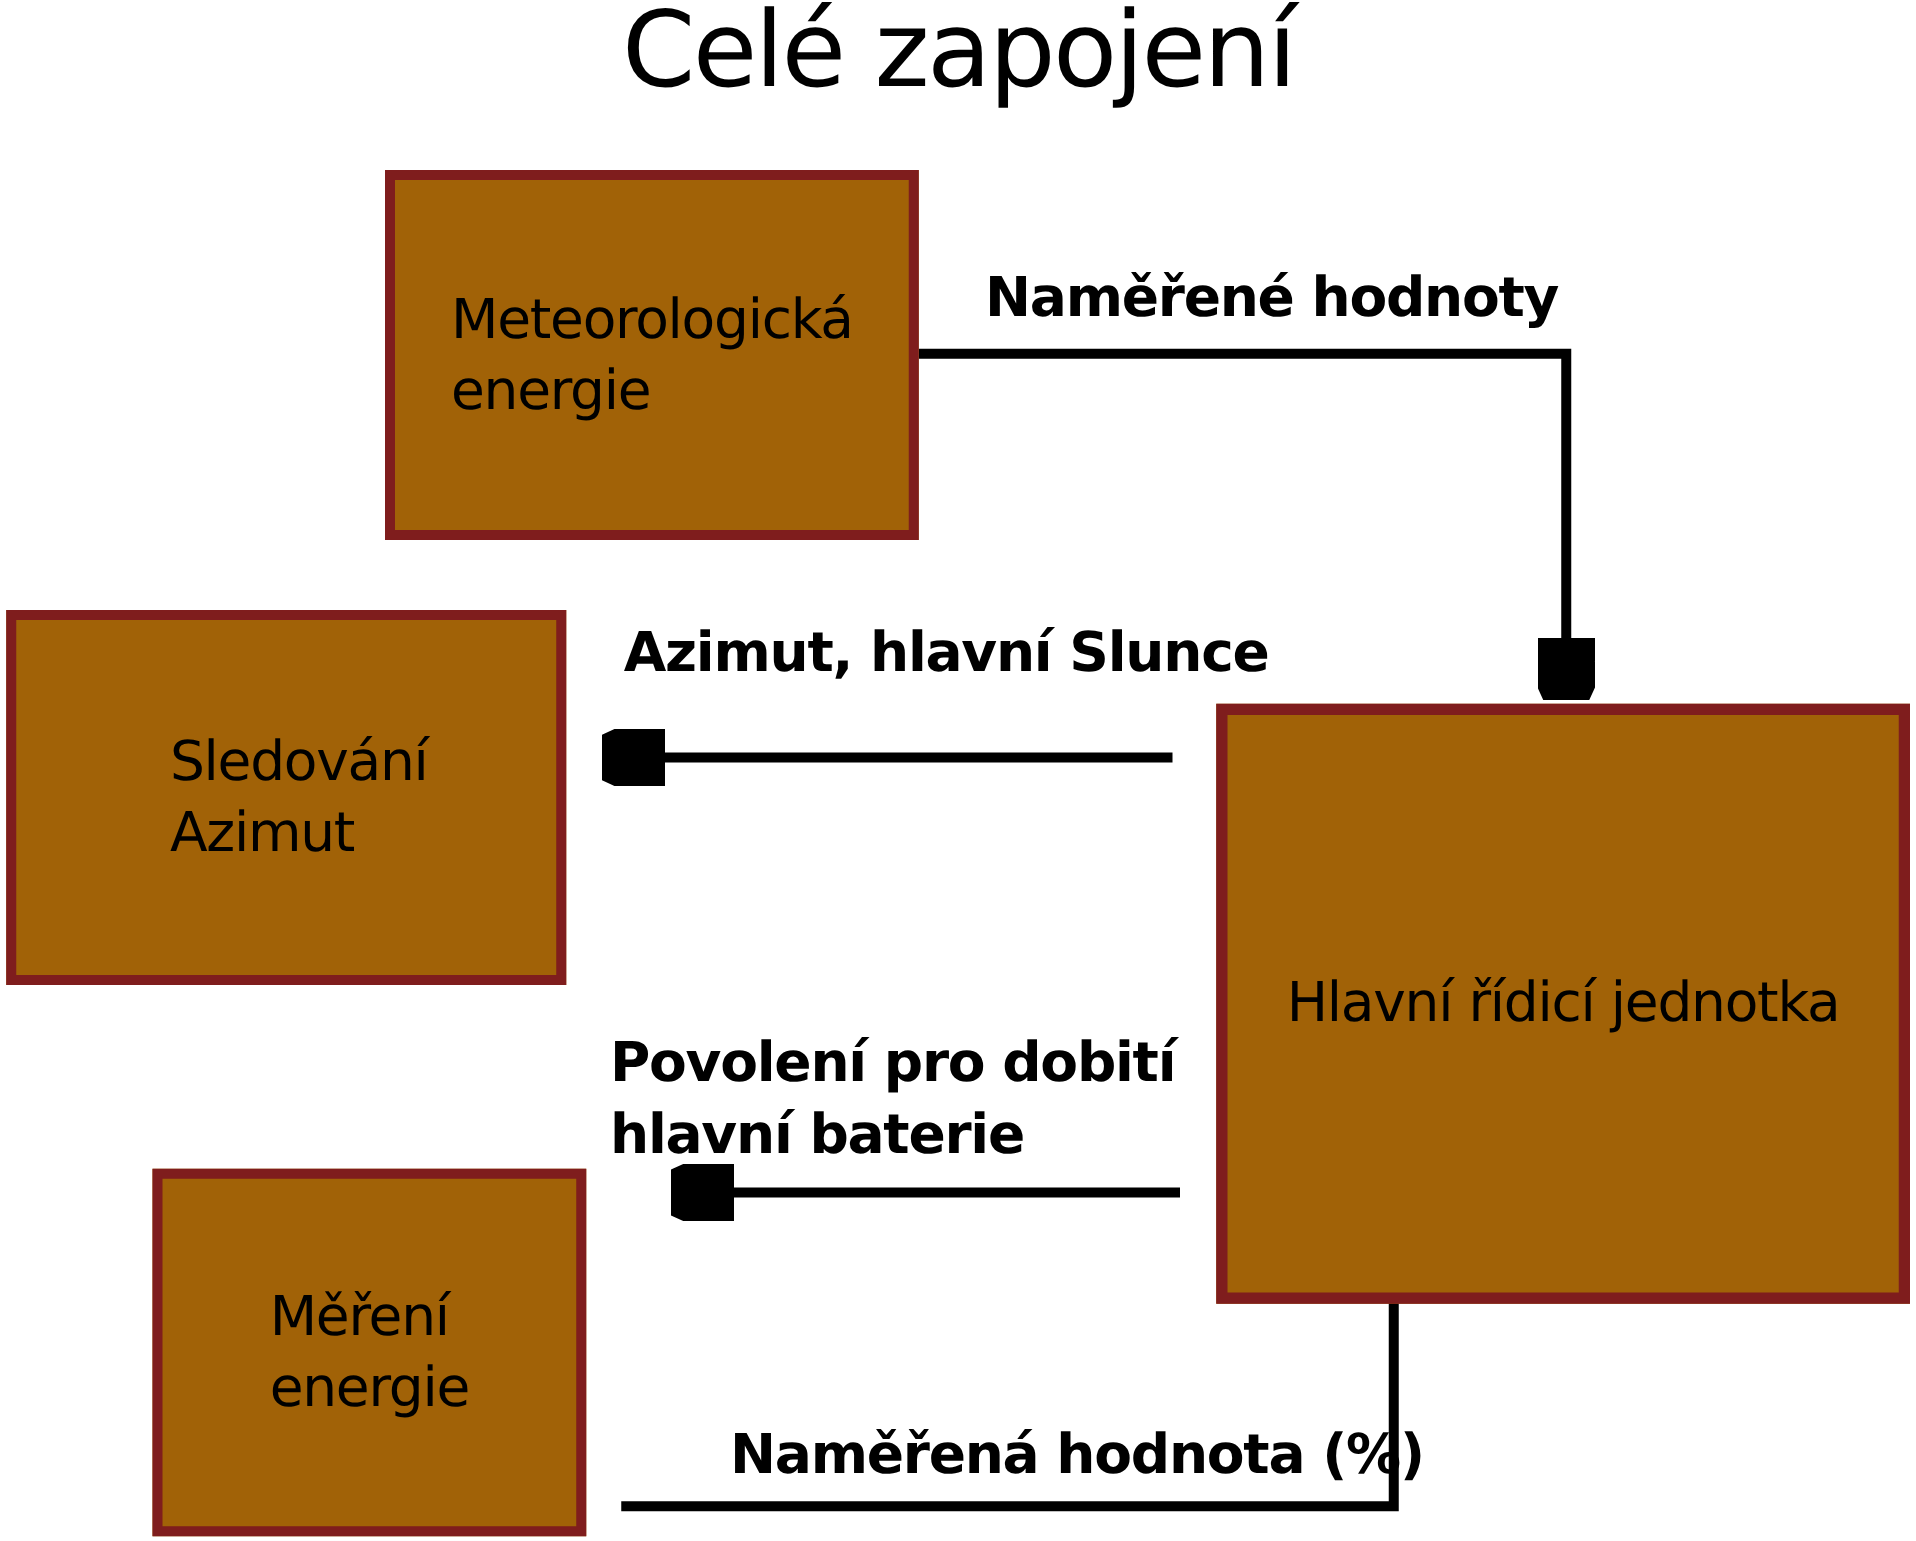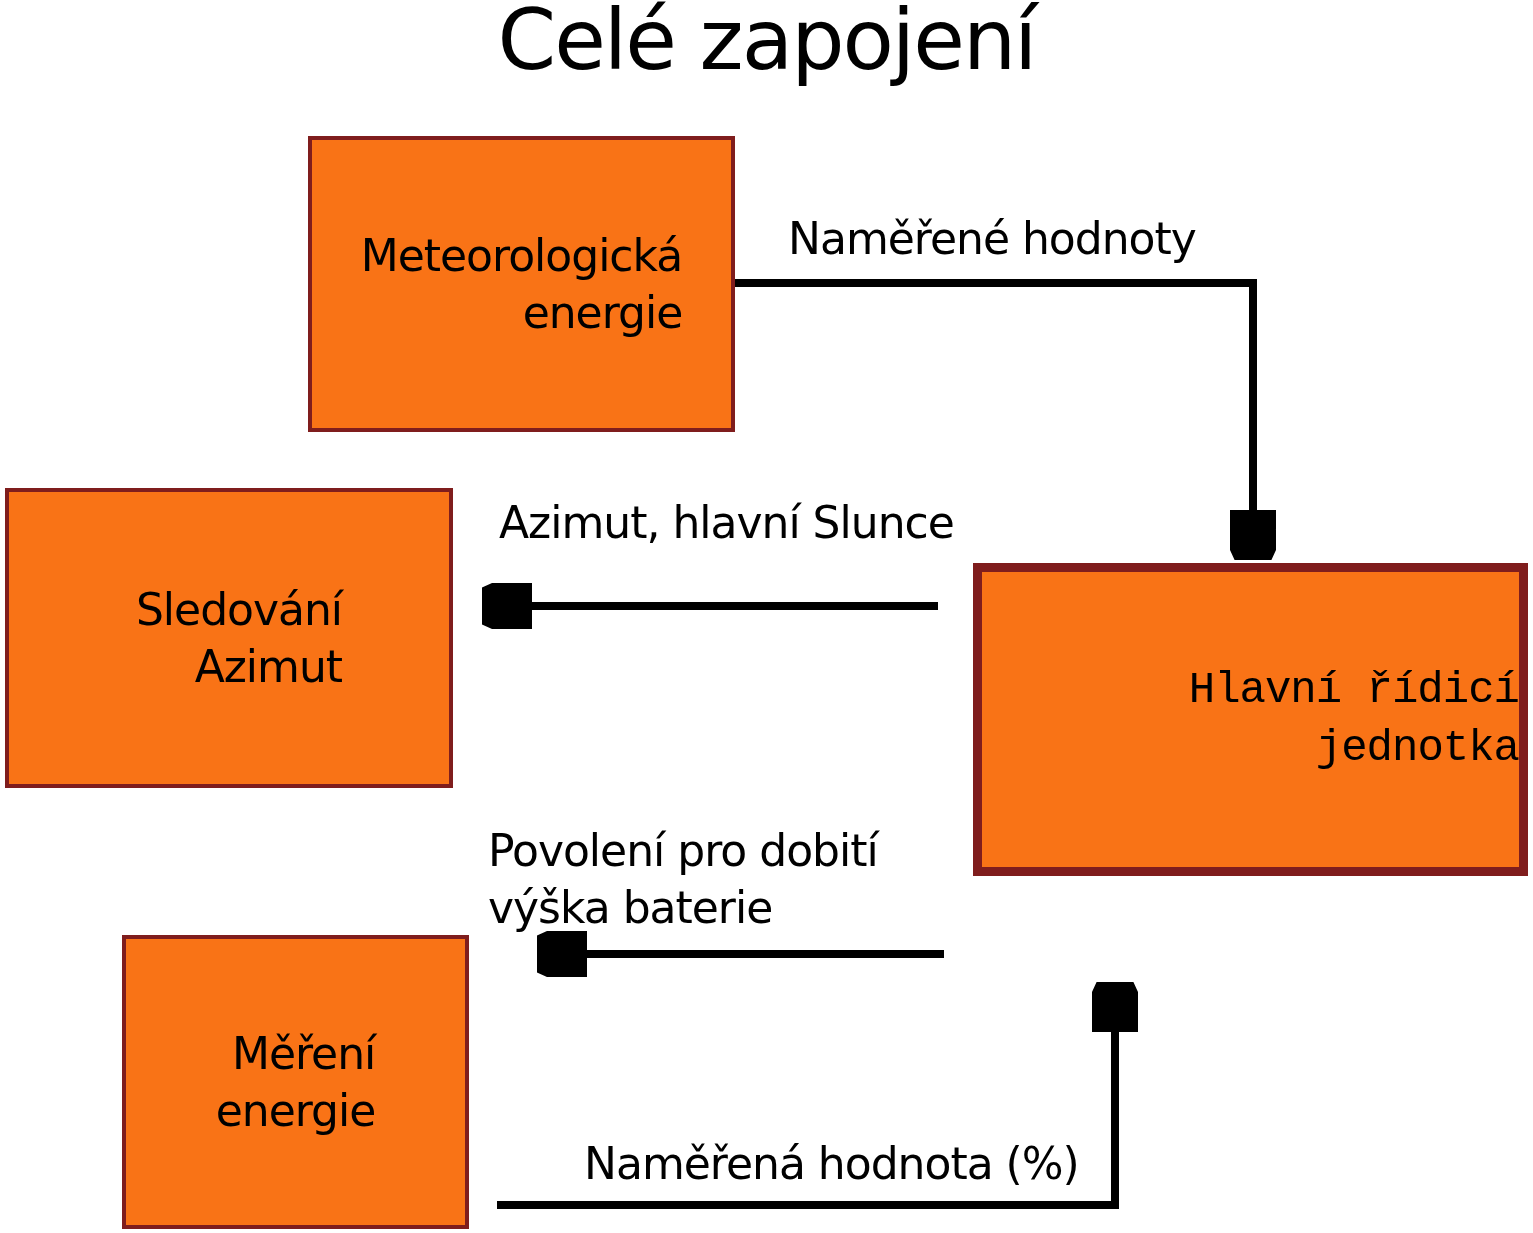--- a/index.html
+++ b/index.html
@@ -23,55 +23,56 @@
     width: 100%;
     text-align: center;
     font-size: 84px;
     line-height: 1.15;
     letter-spacing: -2px;
     white-space: nowrap;
   }
   .box {
     position: absolute;
     box-sizing: border-box;
-    border: 4px solid #7f1d1d;
-    background: #f97316;
+    border: 8px solid #7f1d1d;
+    background: #a16207;
     display: flex;
     align-items: center;
     justify-content: center;
-    text-align: right;
+    text-align: left;
   }
   .box-label {
     font-size: 44px;
     line-height: 1.3;
     letter-spacing: -1px;
   }
   .box-label span { display: block; }
   #box-meteorologicka { left: 308px; top: 136px; width: 427px; height: 296px; }
   #box-sledovani      { left: 5px;   top: 488px; width: 448px; height: 300px; padding-left: 20px; }
   #box-mereni         { left: 122px; top: 935px; width: 347px; height: 294px; }
-  #box-hlavni         { left: 973px; top: 563px; width: 555px; height: 313px; border-width: 9px; font-family: Liberation Mono, monospace; }
+  #box-hlavni         { left: 973px; top: 563px; width: 555px; height: 480px; border-width: 9px; }
   #arrows-layer {
     position: absolute;
     left: 0;
     top: 0;
     width: 1533px;
     height: 1233px;
   }
   #arrows-layer path {
     fill: none;
     stroke: #000000;
     stroke-width: 8px;
   }
   .arrow-label {
     position: absolute;
     font-size: 44px;
     line-height: 1.3;
     letter-spacing: -1px;
     white-space: nowrap;
+    font-weight: bold;
   }
   .arrow-label span { display: block; }
   #label-namerene-hodnoty  { left: 788px; top: 210px; }
   #label-azimut            { left: 499px; top: 494px; }
   #label-povoleni          { left: 488px; top: 822px; }
   #label-namerena-hodnota  { left: 544px; top: 1135px; margin-left: 40px; }
 </style>
 </head>
 <body>
 
@@ -117,18 +118,18 @@
       <span>Hlavní řídicí jednotka</span>
     </div>
   </div>
 
   <div class="arrow-label" id="label-namerene-hodnoty">Naměřené hodnoty</div>
 
   <div class="arrow-label" id="label-azimut">Azimut, hlavní Slunce</div>
 
   <div class="arrow-label" id="label-povoleni">
     <span>Povolení pro dobití</span>
-    <span>výška baterie</span>
+    <span>hlavní baterie</span>
   </div>
 
   <div class="arrow-label" id="label-namerena-hodnota">Naměřená hodnota (%)</div>
 
 </div>
 
 </body></html>

